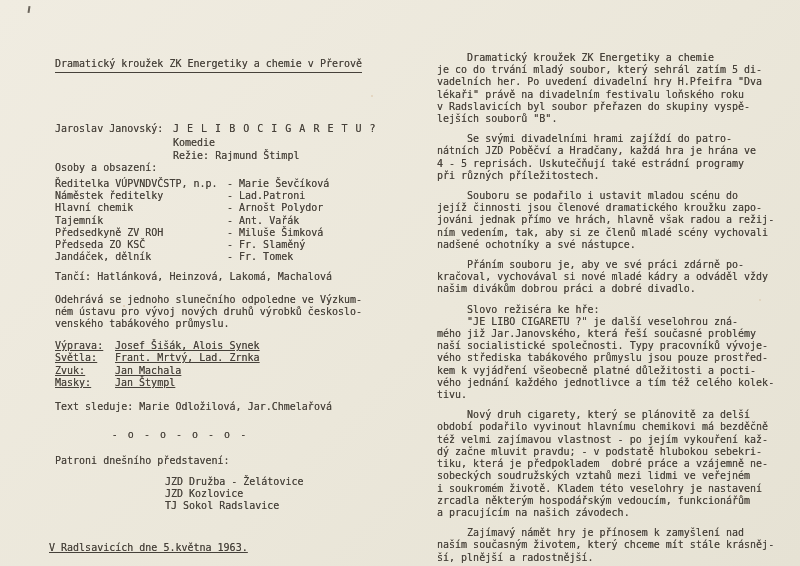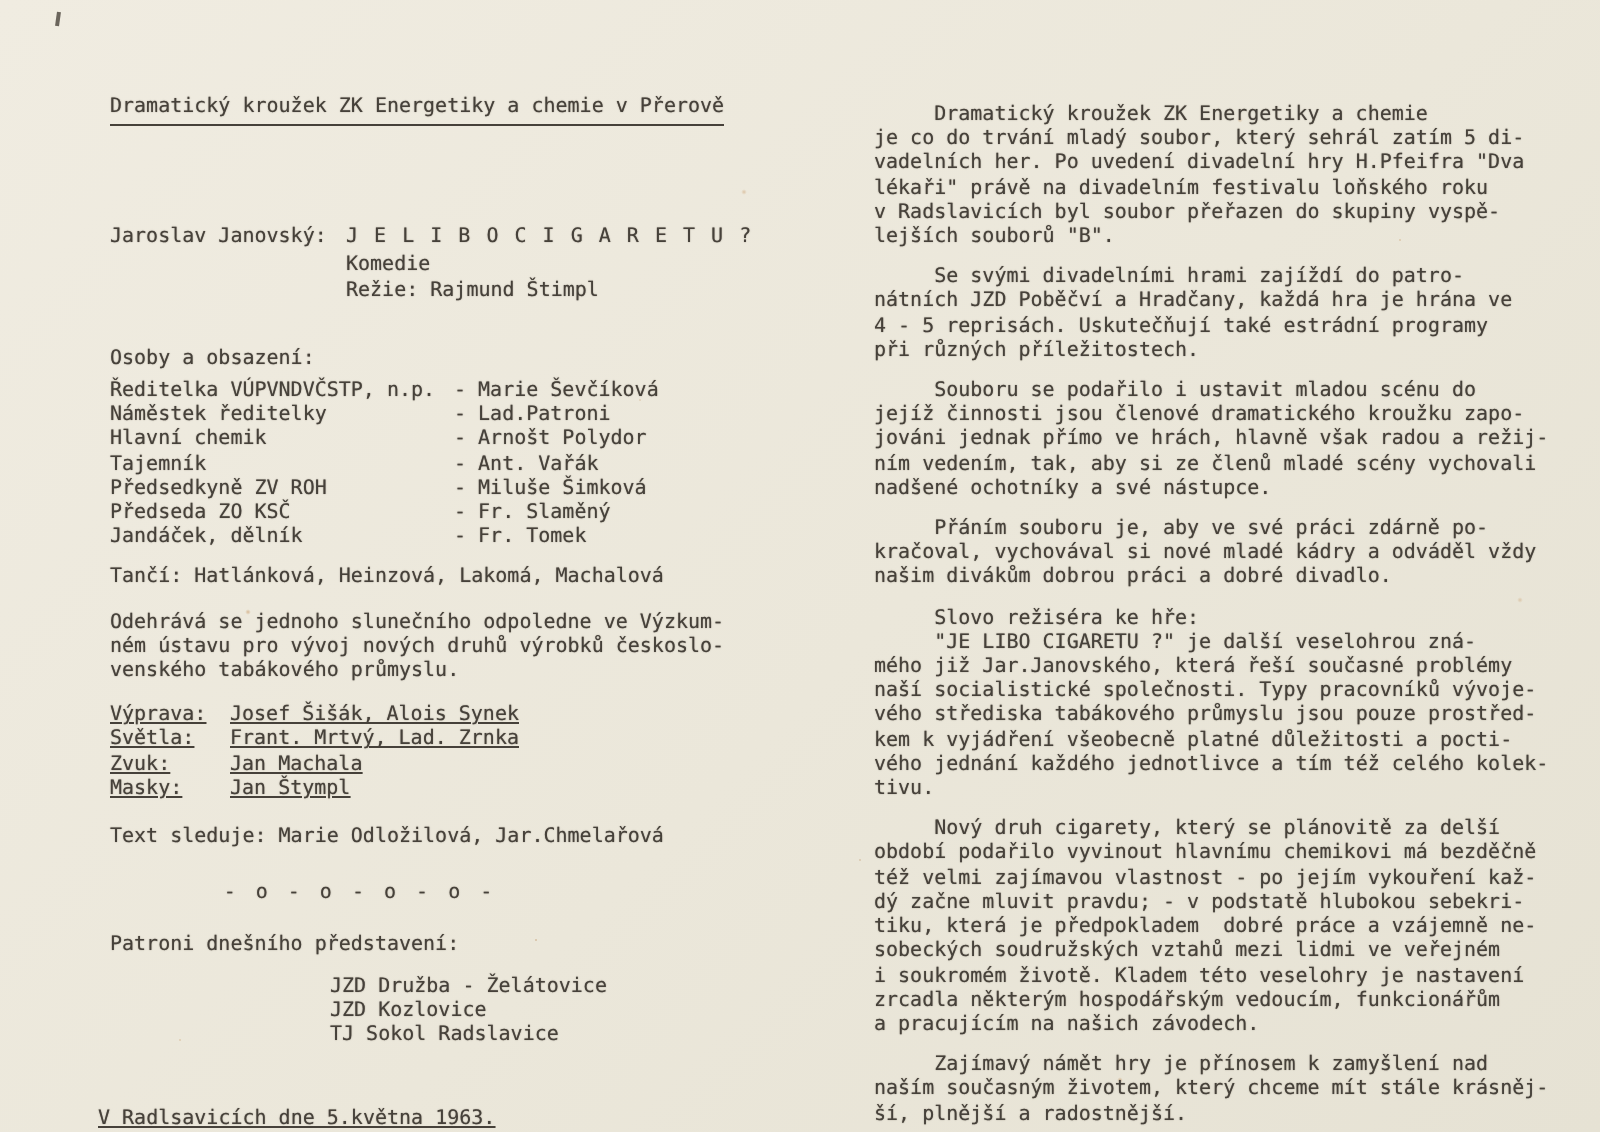--- a/index.html
+++ b/index.html
@@ -18,28 +18,28 @@
       radial-gradient(circle 2px at 620px 60px,  rgba(188,126,62,.3),  transparent 70%),
       radial-gradient(circle 1px at 320px 200px, rgba(188,126,62,.35), transparent 70%),
       linear-gradient(135deg, #f0ece1 0%, #ebe7da 55%, #e6e2d4 100%);
     font-family: "DejaVu Sans Mono", "Liberation Mono", monospace;
     font-size: 10px; line-height: 12.2px; color: #46413a;
     text-shadow: 0 0 0.6px rgba(70,62,50,.65);
   }
   .corner-mark { position: absolute; left: 28px; top: 6px; width: 2px; height: 7px;
     background: #6b655c; transform: rotate(8deg); }
   .page { position: absolute; top: 0; }
-  .page-left  { left: 55px;  top: 48px; width: 350px; }
+  .page-left  { left: 55px;  top: 58px; width: 350px; }
   .page-right { left: 437px; top: 52px; width: 352px; }
   .doc-header { display: inline-block; border-bottom: 1px solid #46413a;
     padding-bottom: 2px; margin-bottom: 26px; white-space: nowrap; }
   .title-row { display: flex; margin-bottom: 2px; margin-top: 24px; }
   .title-row .author { width: 118px; flex: 0 0 auto; }
   .title-main { letter-spacing: 1px; }
-  .subtitle-block { margin-left: 118px; margin-bottom: 22px; }
+  .subtitle-block { margin-left: 118px; }
   .cast-heading { margin-bottom: 4px; }
   .cast-row { display: flex; }
   .cast-row .role  { width: 172px; flex: 0 0 auto; }
   .cast-row .actor { flex: 1; }
   .dancers { margin-top: 8px; margin-bottom: 10px; }
   .setting { white-space: pre-wrap; margin-bottom: 10px; }
   .crew-row { display: flex; text-decoration: underline; }
   .crew-row .crew-label { width: 60px; flex: 0 0 auto; }
   .text-follow { margin-top: 12px; }
   .divider { text-align: center; width: 250px; margin: 16px 0 14px 0; letter-spacing: 2px; }

